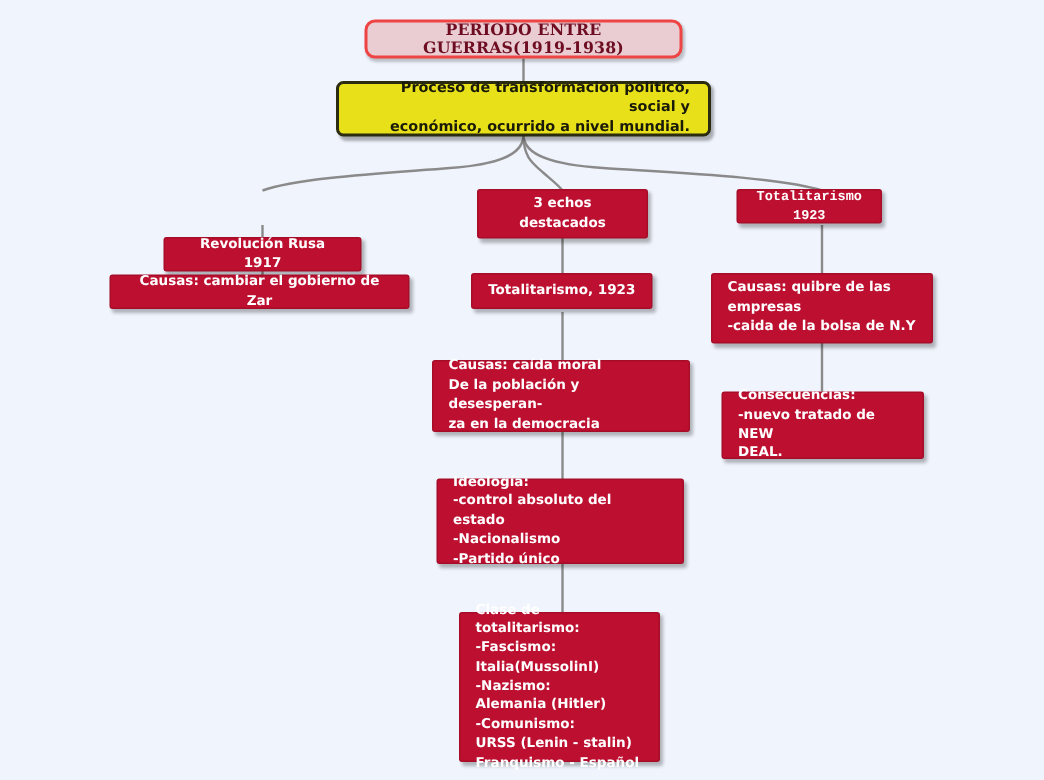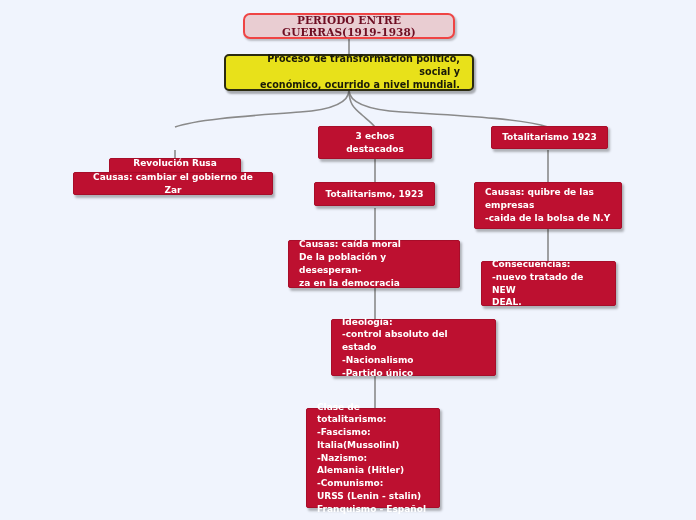--- a/index.html
+++ b/index.html
@@ -126,39 +126,39 @@
   </div>
 
   <div class="node node-red center" style="left:109px; top:126px; width:132px; height:23px;margin-top:32px;">
     <span class="node-text">Revolución Rusa 1917</span>
   </div>
 
   <div class="node node-red center" style="left:318px; top:126px; width:114px; height:33px;">
     <span class="node-text">3 echos destacados</span>
   </div>
 
-  <div class="node node-red center" style="left:491px; top:126px; width:117px; height:23px;">
+  <div class="node node-red center" style="left:491px; top:126px; width:97px; height:23px;font-family:Liberation Mono, monospace;">
     <span class="node-text">Totalitarismo 1923</span>
   </div>
 
-  <div class="node node-red center" style="left:73px; top:172px; width:200px; height:23px;">
+  <div class="node node-red center" style="left:73px; top:183px; width:200px; height:23px;">
     <span class="node-text">Causas: cambiar el gobierno de Zar</span>
   </div>
 
   <div class="node node-red center" style="left:314px; top:182px; width:121px; height:24px;">
     <span class="node-text">Totalitarismo, 1923</span>
   </div>
 
   <div class="node node-red left" style="left:288px; top:240px; width:172px; height:48px;">
     <span class="node-text">Causas: caída moral
 De la población y desesperan-
 za en la democracia</span>
   </div>
 
-  <div class="node node-red left" style="left:291px; top:319px; width:165px; height:57px;margin-left:40px;">
+  <div class="node node-red left" style="left:291px; top:319px; width:165px; height:57px;">
     <span class="node-text">Ideología:
 -control absoluto del estado
 -Nacionalismo
 -Partido único</span>
   </div>
 
   <div class="node node-red left" style="left:306px; top:408px; width:134px; height:100px;">
     <span class="node-text">Clase de totalitarismo:
 -Fascismo:
 Italia(MussolinI)

